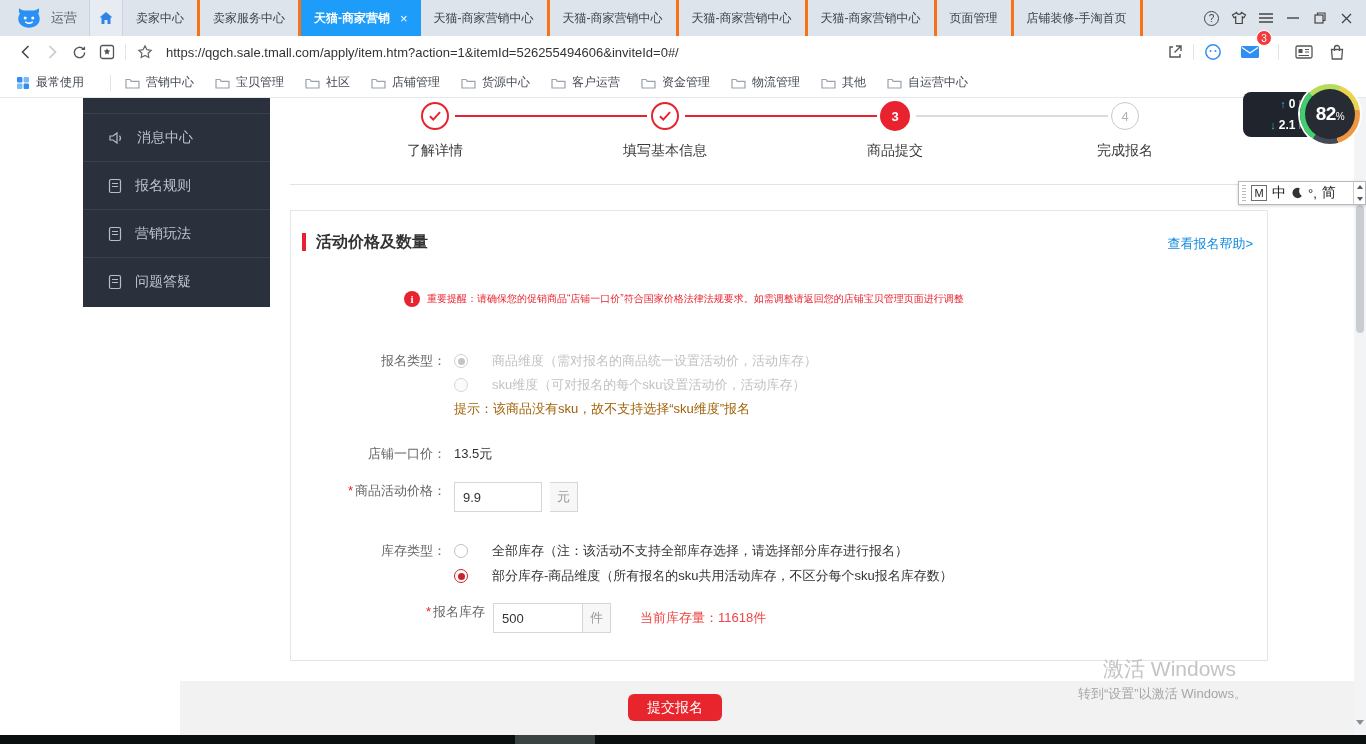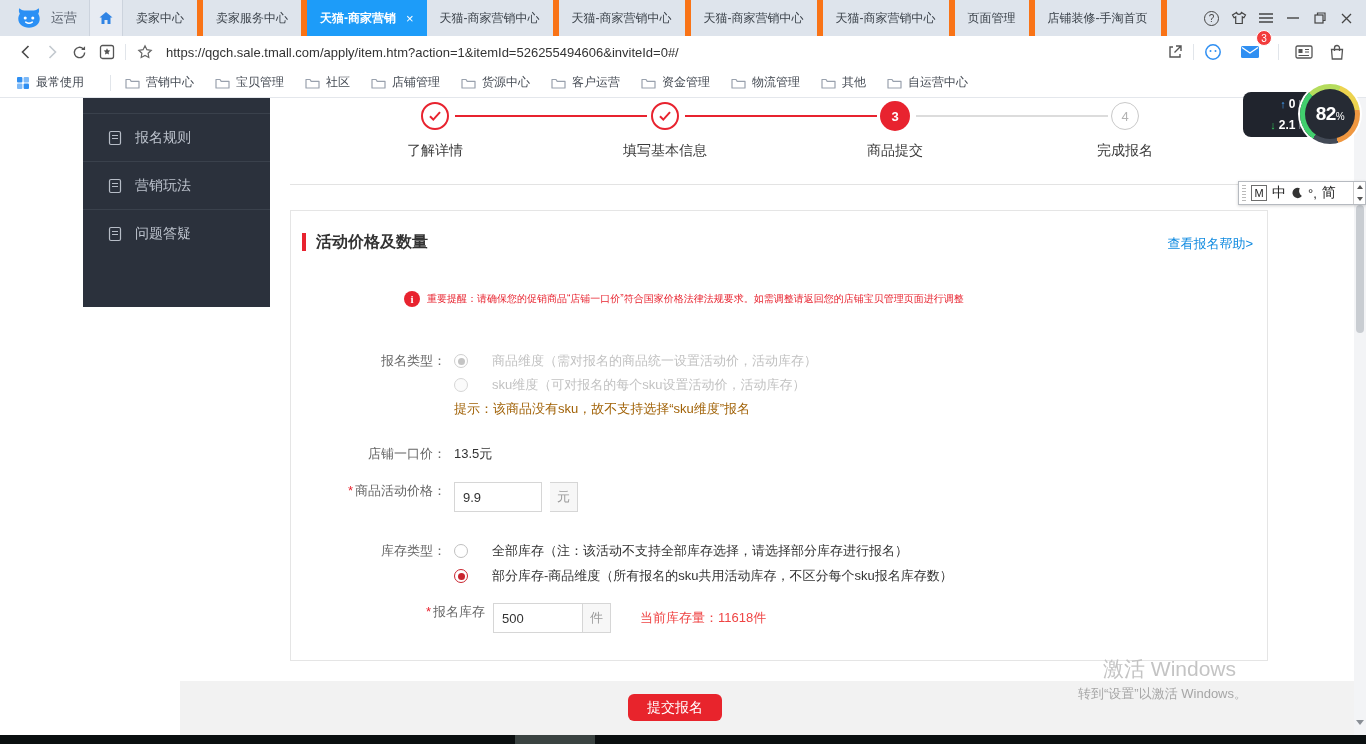--- a/index.html
+++ b/index.html
@@ -6,21 +6,21 @@
   html,body{width:1366px;height:744px}
   body{position:relative;overflow:hidden;background:#fff;font-family:"Liberation Sans",sans-serif}
   svg{display:block}
 
   
   .tabbar{position:absolute;left:0;top:0;width:1366px;height:36px;background:#dee4ec;display:flex;align-items:stretch}
   .brand{display:flex;align-items:center;gap:9px;padding:0 12px 0 16px}
   .brand-label{font-size:13px;color:#5a626e}
   .home-btn{width:34px;display:flex;align-items:center;justify-content:center;background:#e7ebf2;border-left:1px solid #ccd3dd;border-right:1px solid #ccd3dd;cursor:pointer}
   .tabs{display:flex;align-items:stretch;min-width:0}
-  .tab{display:flex;align-items:center;padding:0 13px;font-size:12px;color:#3c434b;border-right:6px solid #f97316;white-space:nowrap;cursor:pointer}
+  .tab{display:flex;align-items:center;padding:0 13px;font-size:12px;color:#3c434b;border-right:3px solid #f97316;white-space:nowrap;cursor:pointer}
   .tab.active{background:#1d9cf9;color:#fff;border-right:none;font-weight:bold}
   .tab .close{margin-left:10px;font-size:13px;font-weight:normal}
   .win-controls{margin-left:auto;display:flex;align-items:center;padding-right:6px}
   .wc{width:27px;height:36px;display:flex;align-items:center;justify-content:center;color:#3b3b3b;cursor:pointer}
   .help-circle{width:15px;height:15px;border:1px solid #444;border-radius:50%;font-size:10px;display:flex;align-items:center;justify-content:center;color:#444}
 
   
   .addrbar{position:absolute;left:0;top:36px;width:1366px;height:32px;background:#fff;display:flex;align-items:center;padding:0 12px}
   .nav-ic{width:27px;height:32px;display:flex;align-items:center;justify-content:center;cursor:pointer}
   .vsep{width:1px;height:16px;background:#e1e5ea;margin:0 5px}
@@ -391,20 +391,29 @@
       </span>
       <span>自运营中心</span>
     </span>
 </div>
 
 <div class="page">
 
   <div class="sidebar">
     <div class="sb-item">
       <span>
+          <svg width="16" height="14" viewBox="0 0 16 14">
+            <path fill="none" stroke="#b7bdc7" stroke-width="1.2" d="M2 5v4h3l4 3V2L5 5z"></path>
+            <path fill="none" stroke="#b7bdc7" stroke-width="1.2" d="M11.5 4.5a4 4 0 0 1 0 5"></path>
+          </svg>
+        </span>
+      <span>消息中心</span>
+    </div>
+    <div class="sb-item">
+      <span>
           <svg width="14" height="16" viewBox="0 0 14 16">
             <rect x="1.5" y="1.5" width="11" height="13" rx="1.5" fill="none" stroke="#b7bdc7" stroke-width="1.2"></rect>
             <path d="M4 5.5h6M4 8.5h6" stroke="#b7bdc7" stroke-width="1.2"></path>
           </svg>
         </span>
       <span>报名规则</span>
     </div>
     <div class="sb-item">
       <span>
           <svg width="14" height="16" viewBox="0 0 14 16">

